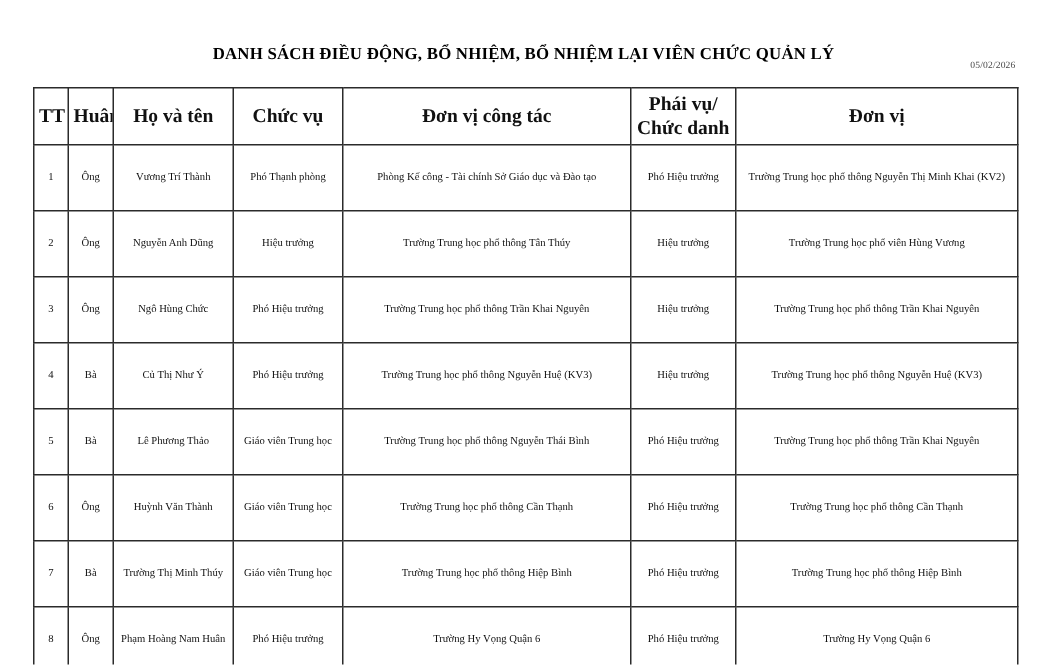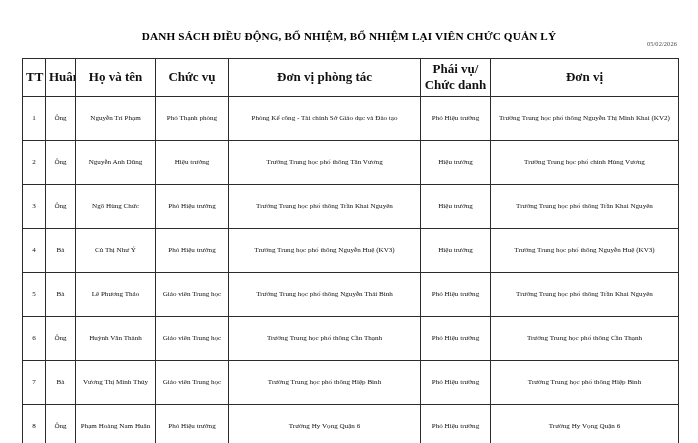--- a/index.html
+++ b/index.html
@@ -103,46 +103,46 @@
         <col class="col-unit">
         <col class="col-title">
         <col class="col-org">
       </colgroup>
       <thead>
         <tr>
           <th>TT</th>
           <th>Huân</th>
           <th>Họ và tên</th>
           <th>Chức vụ</th>
-          <th>Đơn vị phòng tác</th>
+          <th>Đơn vị công tác</th>
           <th>
             <span>Phái vụ/</span><br>
             <span>Chức danh</span>
           </th>
           <th>Đơn vị</th>
         </tr>
       </thead>
       <tbody>
         <tr>
           <td class="c-tt">1</td>
           <td>Ông</td>
-          <td class="c-name">Nguyễn Trí Phạm</td>
+          <td class="c-name">Vương Trí Thành</td>
           <td>Phó Thạnh phòng</td>
           <td>Phòng Kế công - Tài chính Sở Giáo dục và Đào tạo</td>
           <td>Phó Hiệu trưởng</td>
           <td>Trường Trung học phổ thông Nguyễn Thị Minh Khai (KV2)</td>
         </tr>
         <tr>
           <td class="c-tt">2</td>
           <td>Ông</td>
           <td class="c-name">Nguyễn Anh Dũng</td>
           <td>Hiệu trưởng</td>
-          <td>Trường Trung học phổ thông Tân Vương</td>
-          <td>Hiệu trưởng</td>
-          <td>Trường Trung học phổ chính Hùng Vương</td>
+          <td>Trường Trung học phổ thông Tân Thúy</td>
+          <td>Hiệu trưởng</td>
+          <td>Trường Trung học phổ viên Hùng Vương</td>
         </tr>
         <tr>
           <td class="c-tt">3</td>
           <td>Ông</td>
           <td class="c-name">Ngô Hùng Chức</td>
           <td>Phó Hiệu trưởng</td>
           <td>Trường Trung học phổ thông Trần Khai Nguyên</td>
           <td>Hiệu trưởng</td>
           <td>Trường Trung học phổ thông Trần Khai Nguyên</td>
         </tr>
@@ -169,21 +169,21 @@
           <td>Ông</td>
           <td class="c-name">Huỳnh Văn Thành</td>
           <td>Giáo viên Trung học</td>
           <td>Trường Trung học phổ thông Cần Thạnh</td>
           <td>Phó Hiệu trưởng</td>
           <td>Trường Trung học phổ thông Cần Thạnh</td>
         </tr>
         <tr>
           <td class="c-tt">7</td>
           <td>Bà</td>
-          <td class="c-name">Vương Thị Minh Thúy</td>
+          <td class="c-name">Trường Thị Minh Thúy</td>
           <td>Giáo viên Trung học</td>
           <td>Trường Trung học phổ thông Hiệp Bình</td>
           <td>Phó Hiệu trưởng</td>
           <td>Trường Trung học phổ thông Hiệp Bình</td>
         </tr>
         <tr>
           <td class="c-tt">8</td>
           <td>Ông</td>
           <td class="c-name">Phạm Hoàng Nam Huân</td>
           <td>Phó Hiệu trưởng</td>

